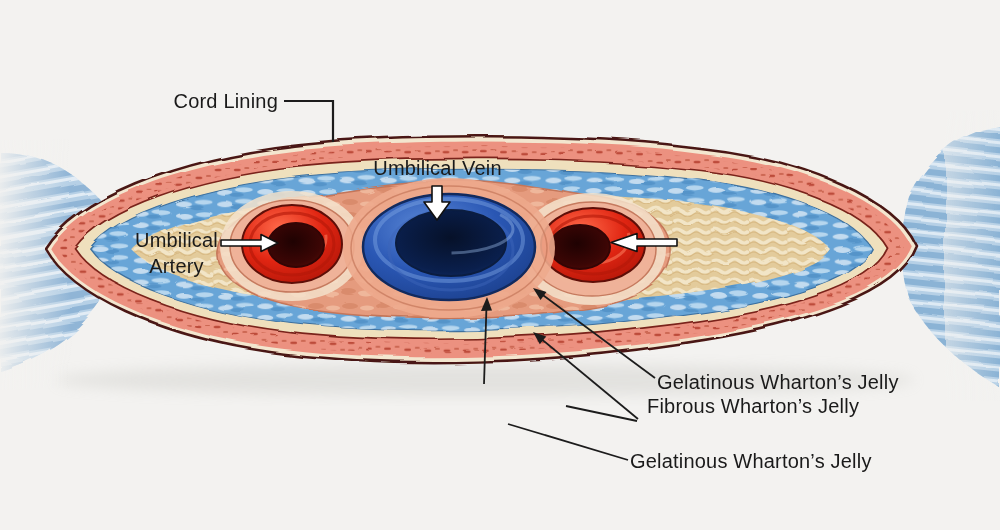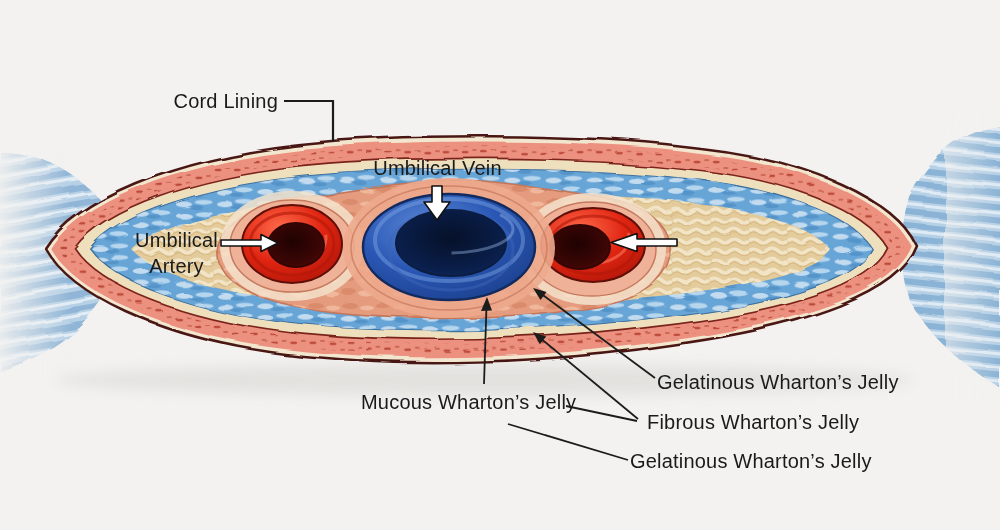--- a/index.html
+++ b/index.html
@@ -14,21 +14,21 @@
     letter-spacing:.2px;white-space:nowrap;
   }
   .lbl.center{text-align:center;}
   .lbl.right{text-align:right;}
   #lbl-cord-lining{left:128px;top:89px;width:150px;}
   #lbl-umbilical-vein{left:345px;top:156px;width:185px;}
   #lbl-umbilical-artery-left{left:104px;top:227px;width:145px;line-height:26px;white-space:normal;}
   #lbl-umbilical-artery-right{left:681px;top:231px;}
   #lbl-mucous{left:361px;top:390px;}
   #lbl-gelatinous-upper{left:657px;top:370px;}
-  #lbl-fibrous{left:647px;top:410px;}
+  #lbl-fibrous{left:647px;top:394px;}
   #lbl-gelatinous-lower{left:630px;top:449px;}
 </style>
 </head>
 <body>
 
 <div class="stage">
 
 <svg class="illustration" width="1000" height="530" viewBox="0 0 1000 530">
   <defs>
     <path id="lensPath" d="M45,248
@@ -194,21 +194,20 @@
 <div class="lbl right" id="lbl-cord-lining">Cord Lining</div>
 
 <div class="lbl center" id="lbl-umbilical-artery-left">
   <span>Umbilical</span><br>
   <span>Artery</span>
 </div>
 
 <div class="lbl center" id="lbl-umbilical-vein">Umbilical Vein</div>
 
 
-<div class="lbl" id="lbl-mucous">Mucous Wharton’s Jelly</div>
 
 <div class="lbl" id="lbl-gelatinous-upper">Gelatinous Wharton’s Jelly</div>
 
 <div class="lbl" id="lbl-fibrous">Fibrous Wharton’s Jelly</div>
 
 <div class="lbl" id="lbl-gelatinous-lower">Gelatinous Wharton’s Jelly</div>
 
 </div>
 
 </body></html>

